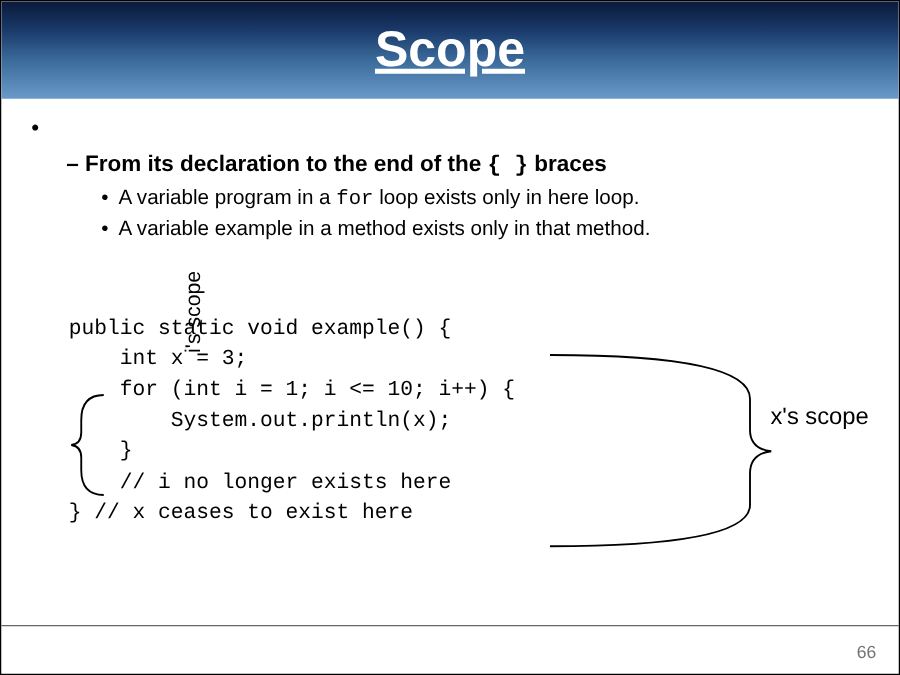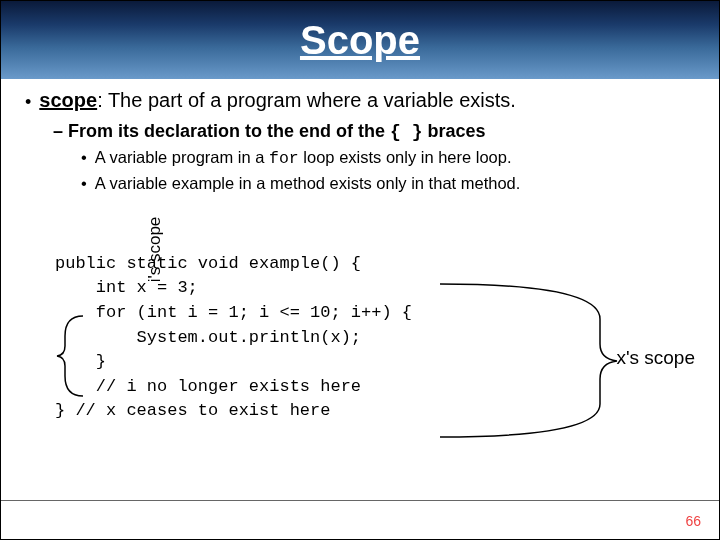--- a/index.html
+++ b/index.html
@@ -67,40 +67,40 @@
     top: 43px;
     transform: rotate(-90deg);
     transform-origin: left center;
     font-family: Verdana, Geneva, sans-serif;
     font-size: 17px;
     white-space: nowrap;
   }
   .x-scope-label {
     position: absolute;
     right: 24px;
-    top: 346px;
+    top: 322px;
     font-size: 19px;
     font-family: Verdana, Geneva, sans-serif;
   }
   .i-bracket {
     position: absolute;
     left: 52px;
     top: 310px;
   }
   .x-bracket {
     position: absolute;
     left: 434px;
     top: 278px;
   }
   .page-num {
     position: absolute;
     bottom: 10px;
     right: 18px;
     font-size: 14px;
-    color: #ef4444;
+    color: #737373;
     text-align: center;
   }
   .footer-line {
     position: absolute;
     left: 0;
     bottom: 38px;
     width: 100%;
     height: 1px;
     background: #666;
   }
@@ -109,23 +109,20 @@
 <body>
 
 <div class="title-bar">
   <h1>Scope</h1>
 </div>
 
 <div class="content">
 
   <div class="bullet1">
     <span class="dot">•</span>
-    <span>
-      <span class="term">scope</span><span>: The part of a program where a variable exists.</span>
-    </span>
   </div>
 
   <div class="dash-line">
     <span>– From its declaration to the end of the </span><span class="code">{ }</span><span> braces</span>
   </div>
 
   <div class="sub-bullet">
     <span>•</span>
     <span>
       <span>A variable program in a </span><span class="code">for</span><span> loop exists only in here loop.</span>

